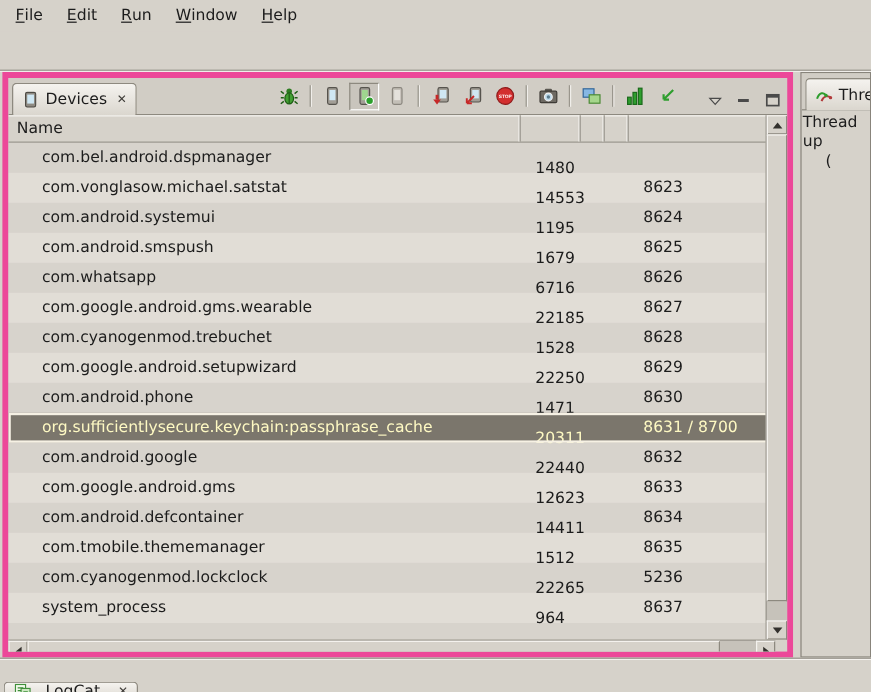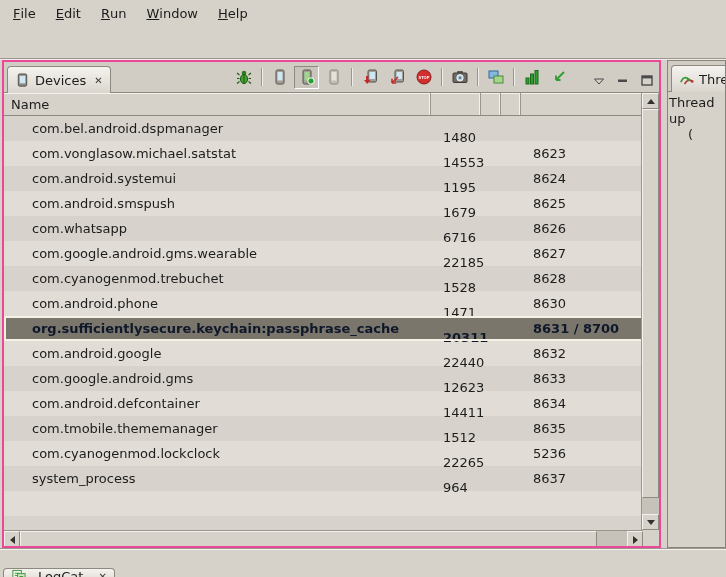--- a/index.html
+++ b/index.html
@@ -27,21 +27,21 @@
   .toolbar-strip {
     position: absolute; top: 26px; left: 0; right: 0; height: 33px;
     background: #d6d2ca;
     border-bottom: 1px solid #9a968d;
     box-shadow: 0 1px 0 #f0eeea;
   }
 
   
   .devices-panel {
     position: absolute; left: 2px; top: 60px; width: 659px; height: 488px;
-    border: 2px solid #ec4899; background: #d6d2ca; overflow: hidden;
+    border: 5px solid #ec4899; background: #d6d2ca; overflow: hidden;
   }
   .splitter {
     position: absolute; left: 661px; top: 60px; width: 6px; height: 488px;
     background: #d6d2ca;
   }
   .right-panel {
     position: absolute; left: 667px; top: 60px; width: 59px; height: 488px;
     border: 1px solid #88847b; background: #d6d2ca; overflow: hidden;
   }
 
@@ -105,22 +105,22 @@
 
   .rows {
     position: absolute; top: 54px; left: 0; width: 639px; height: 414px;
     overflow: hidden;
     background: repeating-linear-gradient(to bottom, #d7d3cc 0 25px, #e1ddd6 25px 50px);
   }
   .row { height: 25px; display: flex; align-items: center; }
   .row:nth-child(odd)  { background: #d7d3cc; }
   .row:nth-child(even) { background: #e1ddd6; }
   .row.selected {
-    background: #7b766c; color: #0f172a;
-    outline: 2px solid #f6f1e4; outline-offset: -2px; font-weight: bold;
+    background: #7b766c; color: #fef9c3;
+    outline: 2px solid #f6f1e4; outline-offset: -2px;
   }
   .cell { white-space: nowrap; overflow: visible; flex-shrink: 0; }
   .cell.name { width: 427px; padding-left: 28px; overflow: hidden; }
   .cell.pid  { width: 50px; padding-left: 12px; margin-top: 18px; }
   .cell.gap1 { width: 20px; }
   .cell.gap2 { width: 20px; }
   .cell.port { flex: 1; padding-left: 12px; overflow: hidden; }
 
   
   .vscroll {
@@ -388,20 +388,27 @@
         <span class="cell gap1"></span>
         <span class="cell gap2"></span>
         <span class="cell port">8627</span>
       </div>
       <div class="row">
         <span class="cell name">com.cyanogenmod.trebuchet</span>
         <span class="cell pid">1528</span>
         <span class="cell gap1"></span>
         <span class="cell gap2"></span>
         <span class="cell port">8628</span>
+      </div>
+      <div class="row">
+        <span class="cell name">com.google.android.setupwizard</span>
+        <span class="cell pid">22250</span>
+        <span class="cell gap1"></span>
+        <span class="cell gap2"></span>
+        <span class="cell port">8629</span>
       </div>
       <div class="row">
         <span class="cell name">com.android.phone</span>
         <span class="cell pid">1471</span>
         <span class="cell gap1"></span>
         <span class="cell gap2"></span>
         <span class="cell port">8630</span>
       </div>
       <div class="row selected">
         <span class="cell name">org.sufficientlysecure.keychain:passphrase_cache</span>

